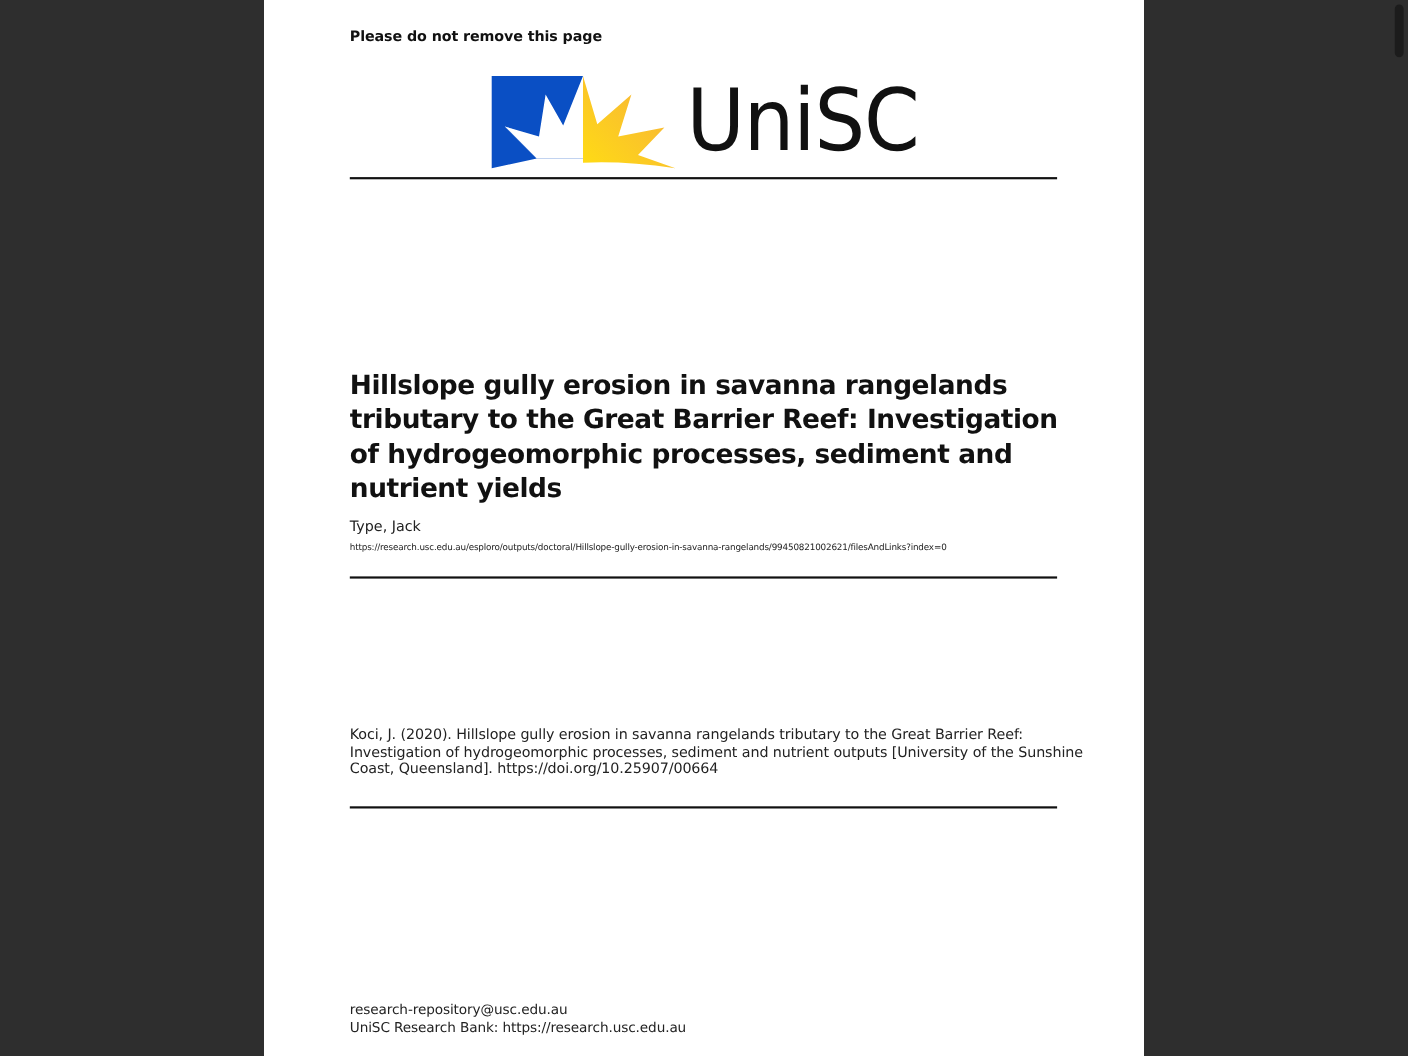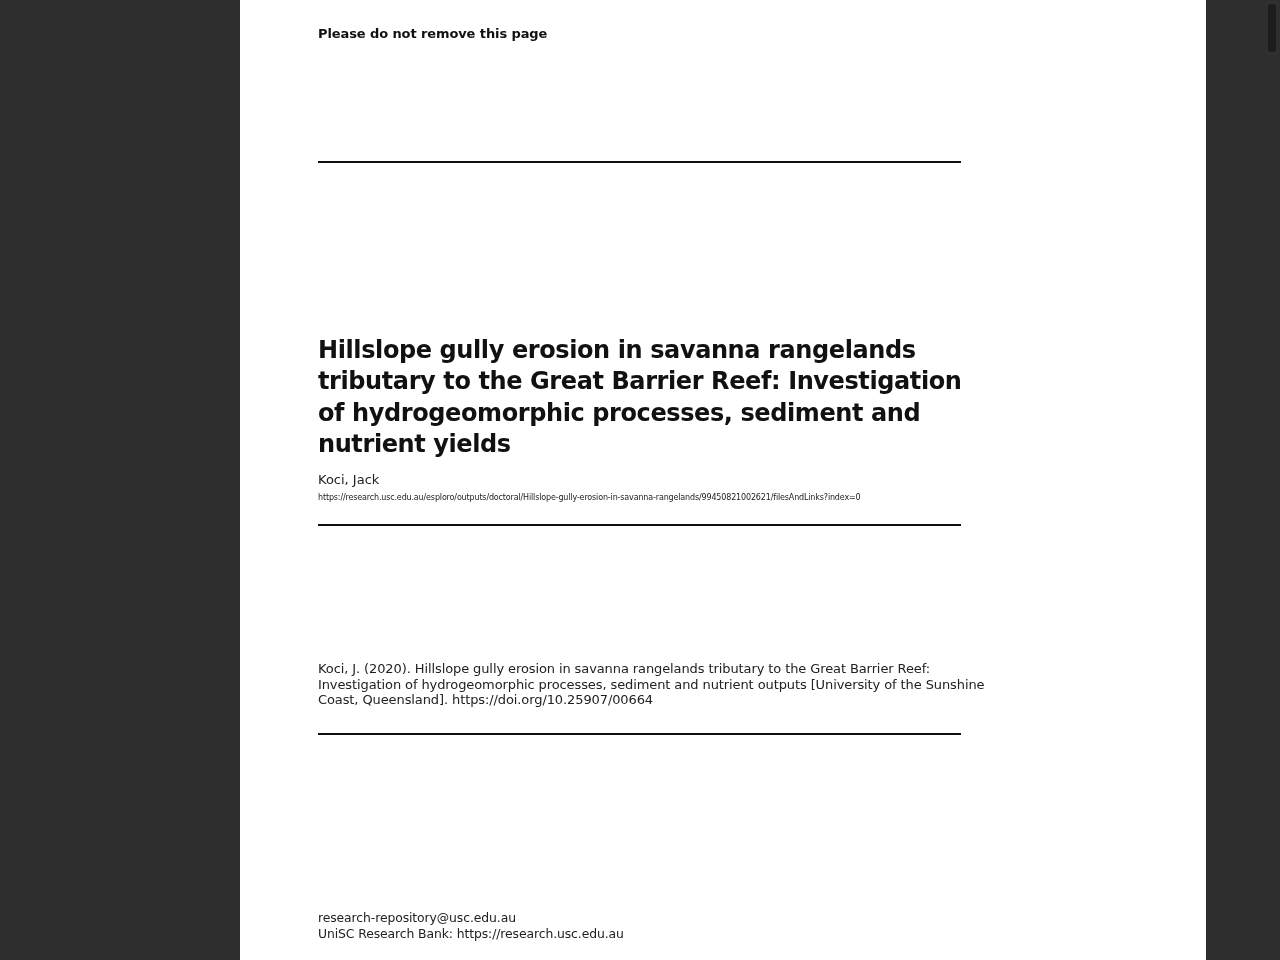--- a/index.html
+++ b/index.html
@@ -14,21 +14,21 @@
     .viewer {
       position: relative;
       width: 1280px;
       height: 960px;
       background: #2e2e2e;
     }
     .page {
       position: absolute;
       left: 240px;
       top: 0;
-      width: 966px;
+      width: 800px;
       height: 960px;
       background: #ffffff;
       color: #111111;
     }
     .notice {
       position: absolute;
       left: 78px;
       top: 26px;
       font-size: 13px;
       font-weight: bold;
@@ -136,26 +136,43 @@
     }
   </style>
 </head>
 <body>
 
 <div class="viewer">
   <div class="page">
 
     <div class="notice">Please do not remove this page</div>
 
+    <div class="logo">
+      <svg class="mark" width="170" height="92" viewBox="0 0 170 92">
+        <defs>
+          <linearGradient id="yg" x1="0" y1="1" x2="1" y2="0">
+            <stop offset="0" stop-color="#ffdc14"></stop>
+            <stop offset="1" stop-color="#f6ad3e"></stop>
+          </linearGradient>
+        </defs>
+
+        <path d="M1,3 L84,3 L77,75 L56,58 L50,62 L13,49 L42,78 L1,87 Z" fill="#0a4fc4"></path>
+        <path d="M84,3 L66,48 L50,20 L44,58 L13,49 L42,78 L84,78 Z" fill="#0a4fc4"></path>
+        <path d="M50,20 L66,48 L84,3 L84,78 L42,78 L13,49 L44,58 Z" fill="#ffffff"></path>
+
+        <path d="M84,3 L97,47 L128,20 L116,58 L158,50 L134,75 L168,87 Q120,80 84,82 Z" fill="url(#yg)"></path>
+      </svg>
+      <div class="wordmark">UniSC</div>
+    </div>
 
     <div class="rule r1"></div>
 
     <h1 class="title">Hillslope gully erosion in savanna rangelands tributary to the Great Barrier Reef: Investigation of hydrogeomorphic processes, sediment and nutrient yields</h1>
 
-    <div class="author">Koci, Jack</div>
+    <div class="author">Type, Jack</div>
     <div class="url">https://research.usc.edu.au/esploro/outputs/doctoral/Hillslope-gully-erosion-in-savanna-rangelands/99450821002621/filesAndLinks?index=0</div>
 
     <div class="rule r2"></div>
 
     <div class="citation">
       <div>Koci, J. (2020). Hillslope gully erosion in savanna rangelands tributary to the Great Barrier Reef:</div>
       <div>Investigation of hydrogeomorphic processes, sediment and nutrient outputs [University of the Sunshine</div>
       <div>Coast, Queensland]. https://doi.org/10.25907/00664</div>
     </div>
 

